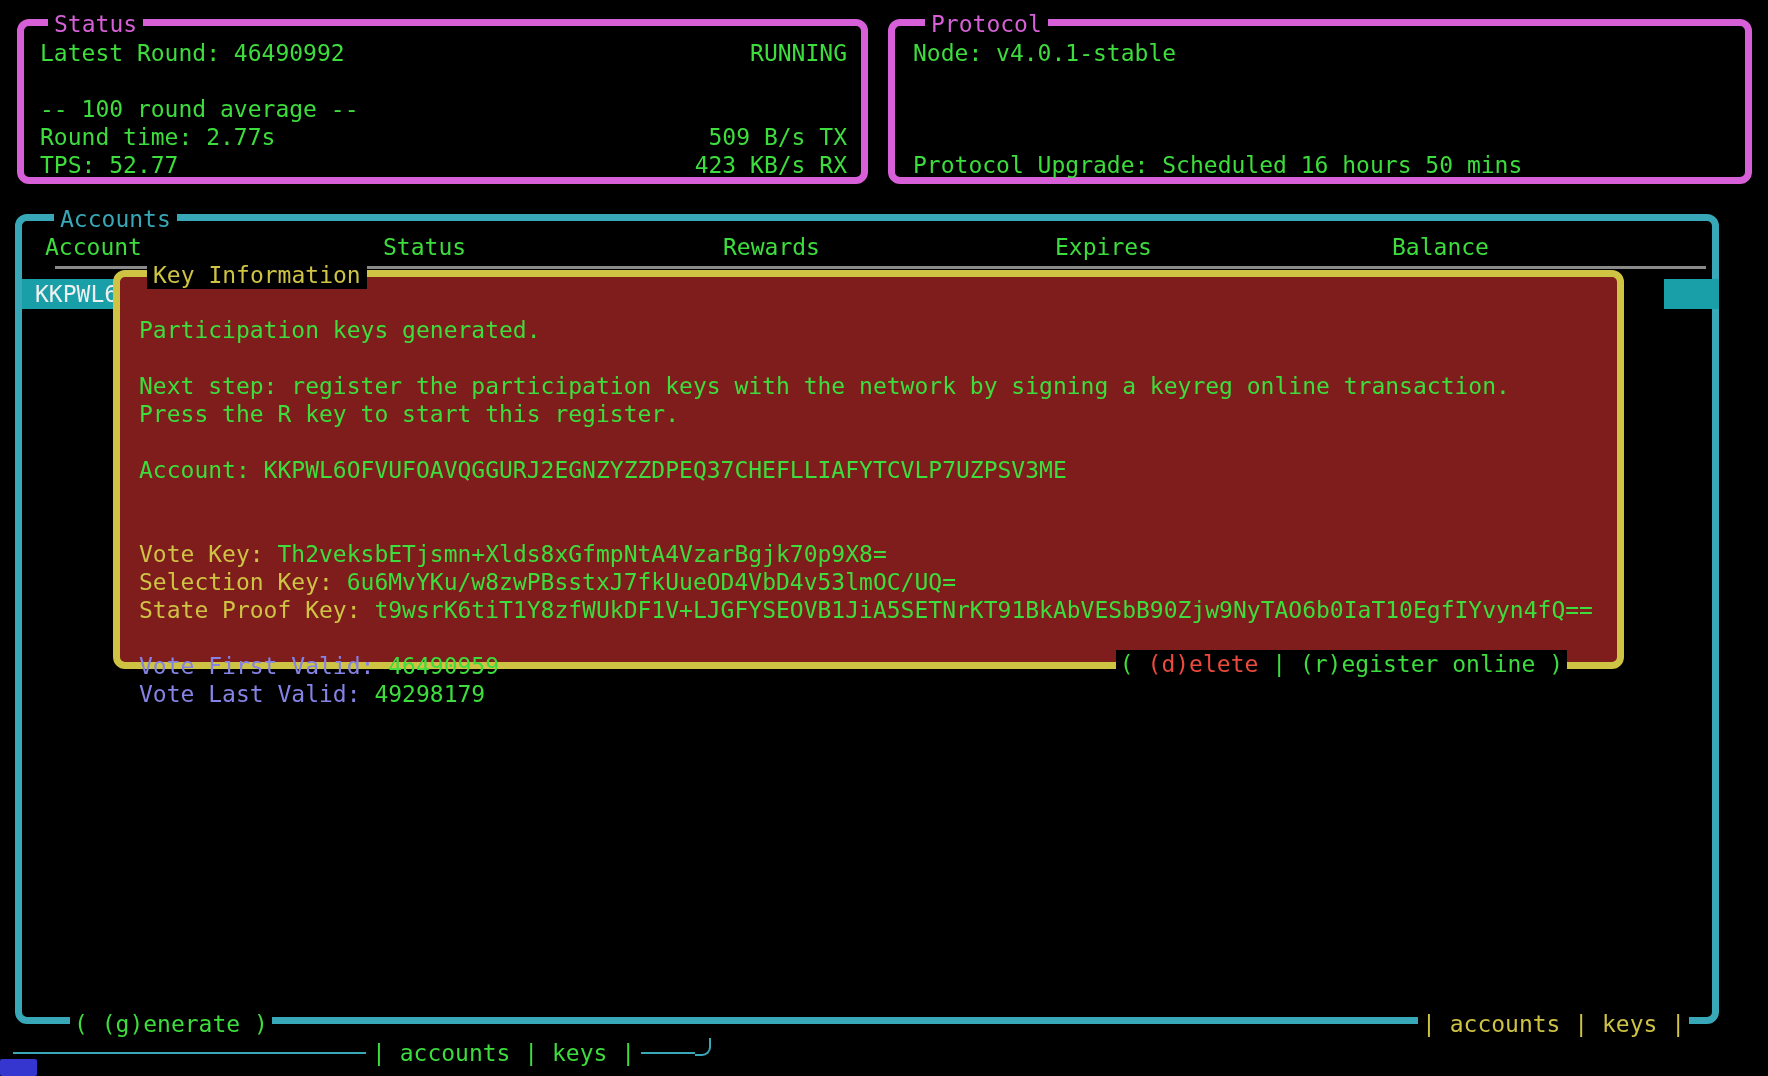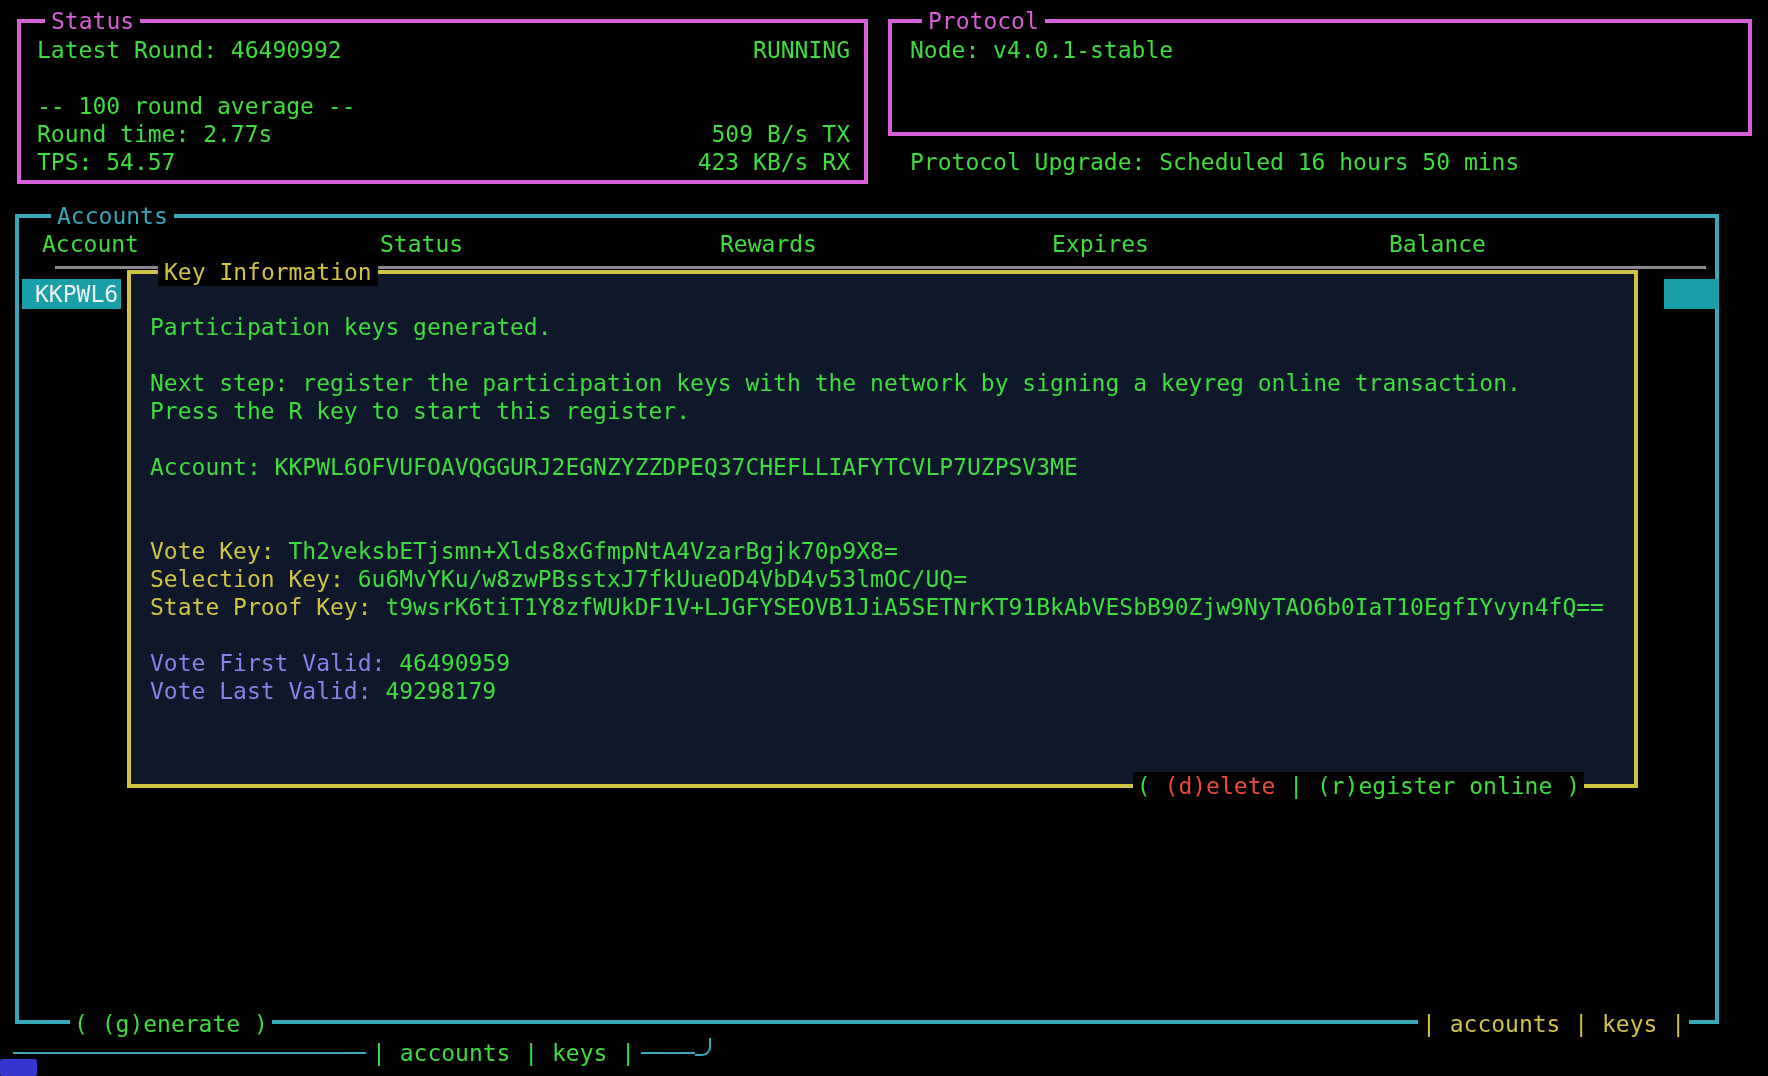--- a/index.html
+++ b/index.html
@@ -1,49 +1,49 @@
 <!DOCTYPE html>
 <html style="--magenta: #d75fd7; --cyan: #38a8b8; --yellow: #cfc344; --green: #3ddd3d; --purple: #8583e6; --red: #ec4a3d; --white: #f0f0f0; --gray: #8a8a8a; --sel_bg: #189fa8; --blue: #3535d0;"><head>
 <meta charset="utf-8">
 <style>
   html,body { margin:0; padding:0; background:#000; }
   .screen {
     position:relative; width:1768px; height:1076px; background:#000;
     font-family:"DejaVu Sans Mono", monospace; font-size:23px; line-height:28px;
     overflow:hidden;
   }
-  .box { position:absolute; border:4px solid #f9a8d4; border-radius:0; box-sizing:border-box; }
+  .box { position:absolute; border:7px solid #f9a8d4; border-radius:12px; box-sizing:border-box; }
   .box-title { position:absolute; top:-16px; background:#000; padding:0 6px; white-space:pre; }
   .t { position:absolute; white-space:pre; height:28px; }
   .seg { white-space:pre; }
 
   .magenta { color:var(--magenta,#d75fd7); }
   .b-magenta { border-color:var(--magenta,#d75fd7); }
   .cyan { color:var(--cyan,#38a8b8); }
   .b-cyan { border-color:var(--cyan,#38a8b8); }
   .yellow { color:var(--yellow,#cfc344); }
   .b-yellow { border-color:var(--yellow,#cfc344); }
   .green { color:var(--green,#3ddd3d); }
   .purple { color:var(--purple,#8583e6); }
   .red { color:var(--red,#ec4a3d); }
   .white { color:var(--white,#f0f0f0); }
 
   .status-box { left:17px; top:19px; width:851px; height:165px; }
-  .protocol-box { left:888px; top:19px; width:864px; height:117px; }
+  .protocol-box { left:888px; top:19px; width:864px; height:165px; }
   .accounts-box { left:15px; top:214px; width:1704px; height:810px; z-index:1; }
 
   .sep-line { position:absolute; left:55px; top:266px; width:1651px; height:3px;
               background:var(--gray,#8a8a8a); z-index:2; }
 
   .sel-cell { position:absolute; top:279px; height:30px; background:var(--sel_bg,#189fa8);
               z-index:2; box-sizing:border-box; }
   .sel-account { left:22px; width:99px; padding-left:13px; line-height:30px; white-space:pre; }
   .sel-balance { left:1664px; width:55px; }
 
-  .modal { left:127px; top:270px; width:1511px; height:518px; background:#0f172a; z-index:3; }
+  .modal { left:113px; top:270px; width:1511px; height:399px; background:#7f1d1d; z-index:3; }
   .modal .t { left:19px; }
 
   .action-bar { position:absolute; bottom:-16px; right:50px; background:#000;
                 padding:0 4px; white-space:pre; }
 
   .bottom-embed { position:absolute; top:1010px; height:28px; background:#000;
                   padding:0 4px; white-space:pre; z-index:2; }
   .generate-hint { left:70px; }
   .accounts-tabs { left:1418px; }
 
@@ -63,21 +63,21 @@
 
 <div class="screen">
 
   <div class="box b-magenta status-box">
     <span class="box-title magenta" style="left:24px;">Status</span>
     <span class="t green" style="left:16px; top:13px;">Latest Round: 46490992</span>
     <span class="t green" style="right:14px; top:13px;">RUNNING</span>
     <span class="t green" style="left:16px; top:69px;">-- 100 round average --</span>
     <span class="t green" style="left:16px; top:97px;">Round time: 2.77s</span>
     <span class="t green" style="right:14px; top:97px;">509 B/s TX</span>
-    <span class="t green" style="left:16px; top:125px;">TPS: 54.57</span>
+    <span class="t green" style="left:16px; top:125px;">TPS: 52.77</span>
     <span class="t green" style="right:14px; top:125px;">423 KB/s RX</span>
   </div>
 
   <div class="box b-magenta protocol-box">
     <span class="box-title magenta" style="left:30px;">Protocol</span>
     <span class="t green" style="left:18px; top:13px;">Node: v4.0.1-stable</span>
     <span class="t green" style="left:18px; top:125px;">Protocol Upgrade: Scheduled 16 hours 50 mins</span>
   </div>
 
   <div class="box b-cyan accounts-box">

